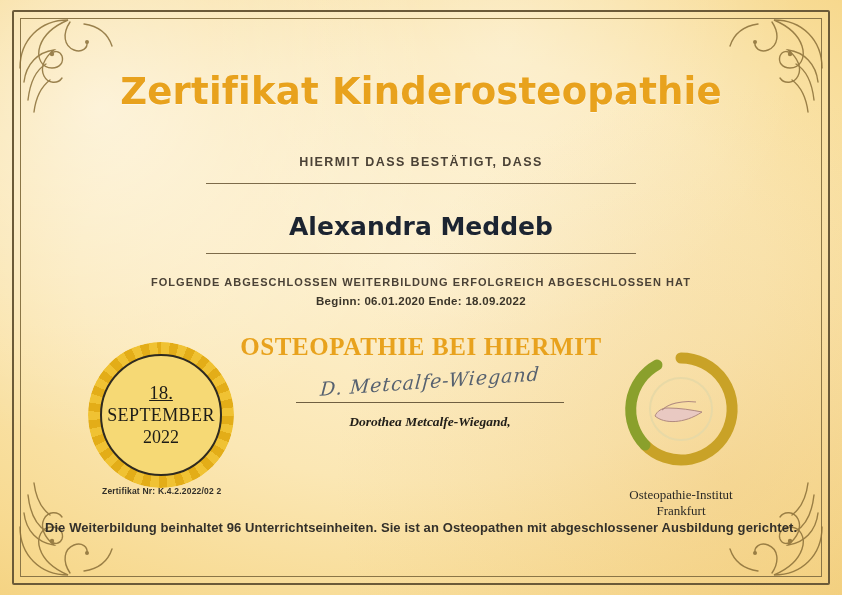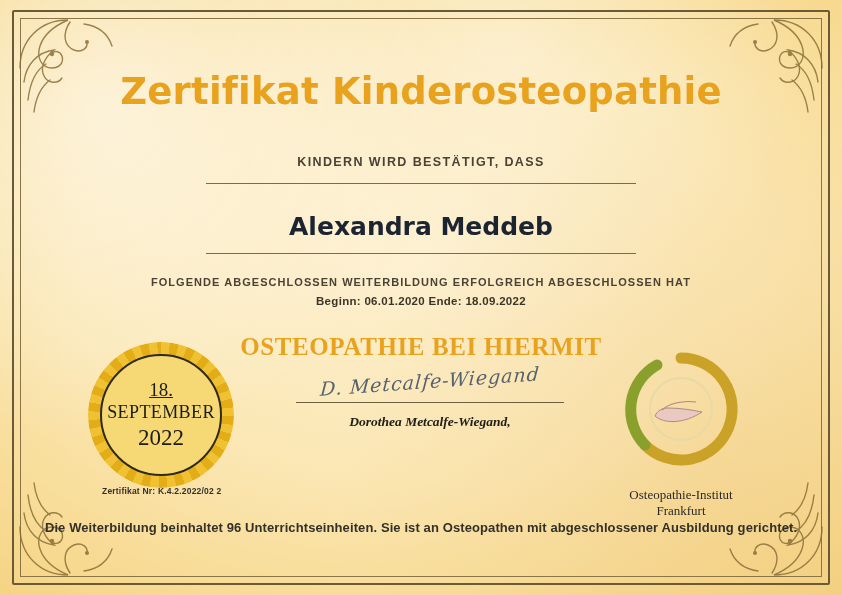--- a/index.html
+++ b/index.html
@@ -138,21 +138,21 @@
     display: flex;
     flex-direction: column;
     align-items: center;
     justify-content: center;
     font-family: "Liberation Serif", serif;
     color: #1d1c17;
     line-height: 1.22;
   }
   .seal-day   { font-size: 19px; text-decoration: underline; }
   .seal-month { font-size: 18px; letter-spacing: 0.4px; }
-  .seal-year  { font-size: 23px; }
+  .seal-year  { font-size: 18px; }
 
   .sign-block {
     position: absolute;
     left: 256px; top: 36px;
     width: 268px;
     text-align: center;
   }
   .signature {
     font-family: "DejaVu Serif", serif;
     font-style: italic;
@@ -273,21 +273,21 @@
       <circle cx="38" cy="42" r="2.2" fill="#8a6f38" stroke="none"></circle>
       <circle cx="73" cy="30" r="2" fill="#8a6f38" stroke="none"></circle>
       <path d="M20 100 C22 84 28 74 36 68"></path>
     </g>
   </svg>
 
   <div class="content">
 
     <div class="title">Zertifikat Kinderosteopathie</div>
 
-    <div class="subtitle-1">KINDERN WIRD BESTÄTIGT, DASS</div>
+    <div class="subtitle-1">HIERMIT DASS BESTÄTIGT, DASS</div>
 
     <div class="name-rule"></div>
     <div class="recipient">Alexandra Meddeb</div>
     <div class="name-rule-2"></div>
 
     <div class="subtitle-2">FOLGENDE ABGESCHLOSSEN WEITERBILDUNG ERFOLGREICH ABGESCHLOSSEN HAT</div>
     <div class="dates">Beginn: 06.01.2020 Ende: 18.09.2022</div>
 
     <div class="course">OSTEOPATHIE BEI HIERMIT</div>
 

